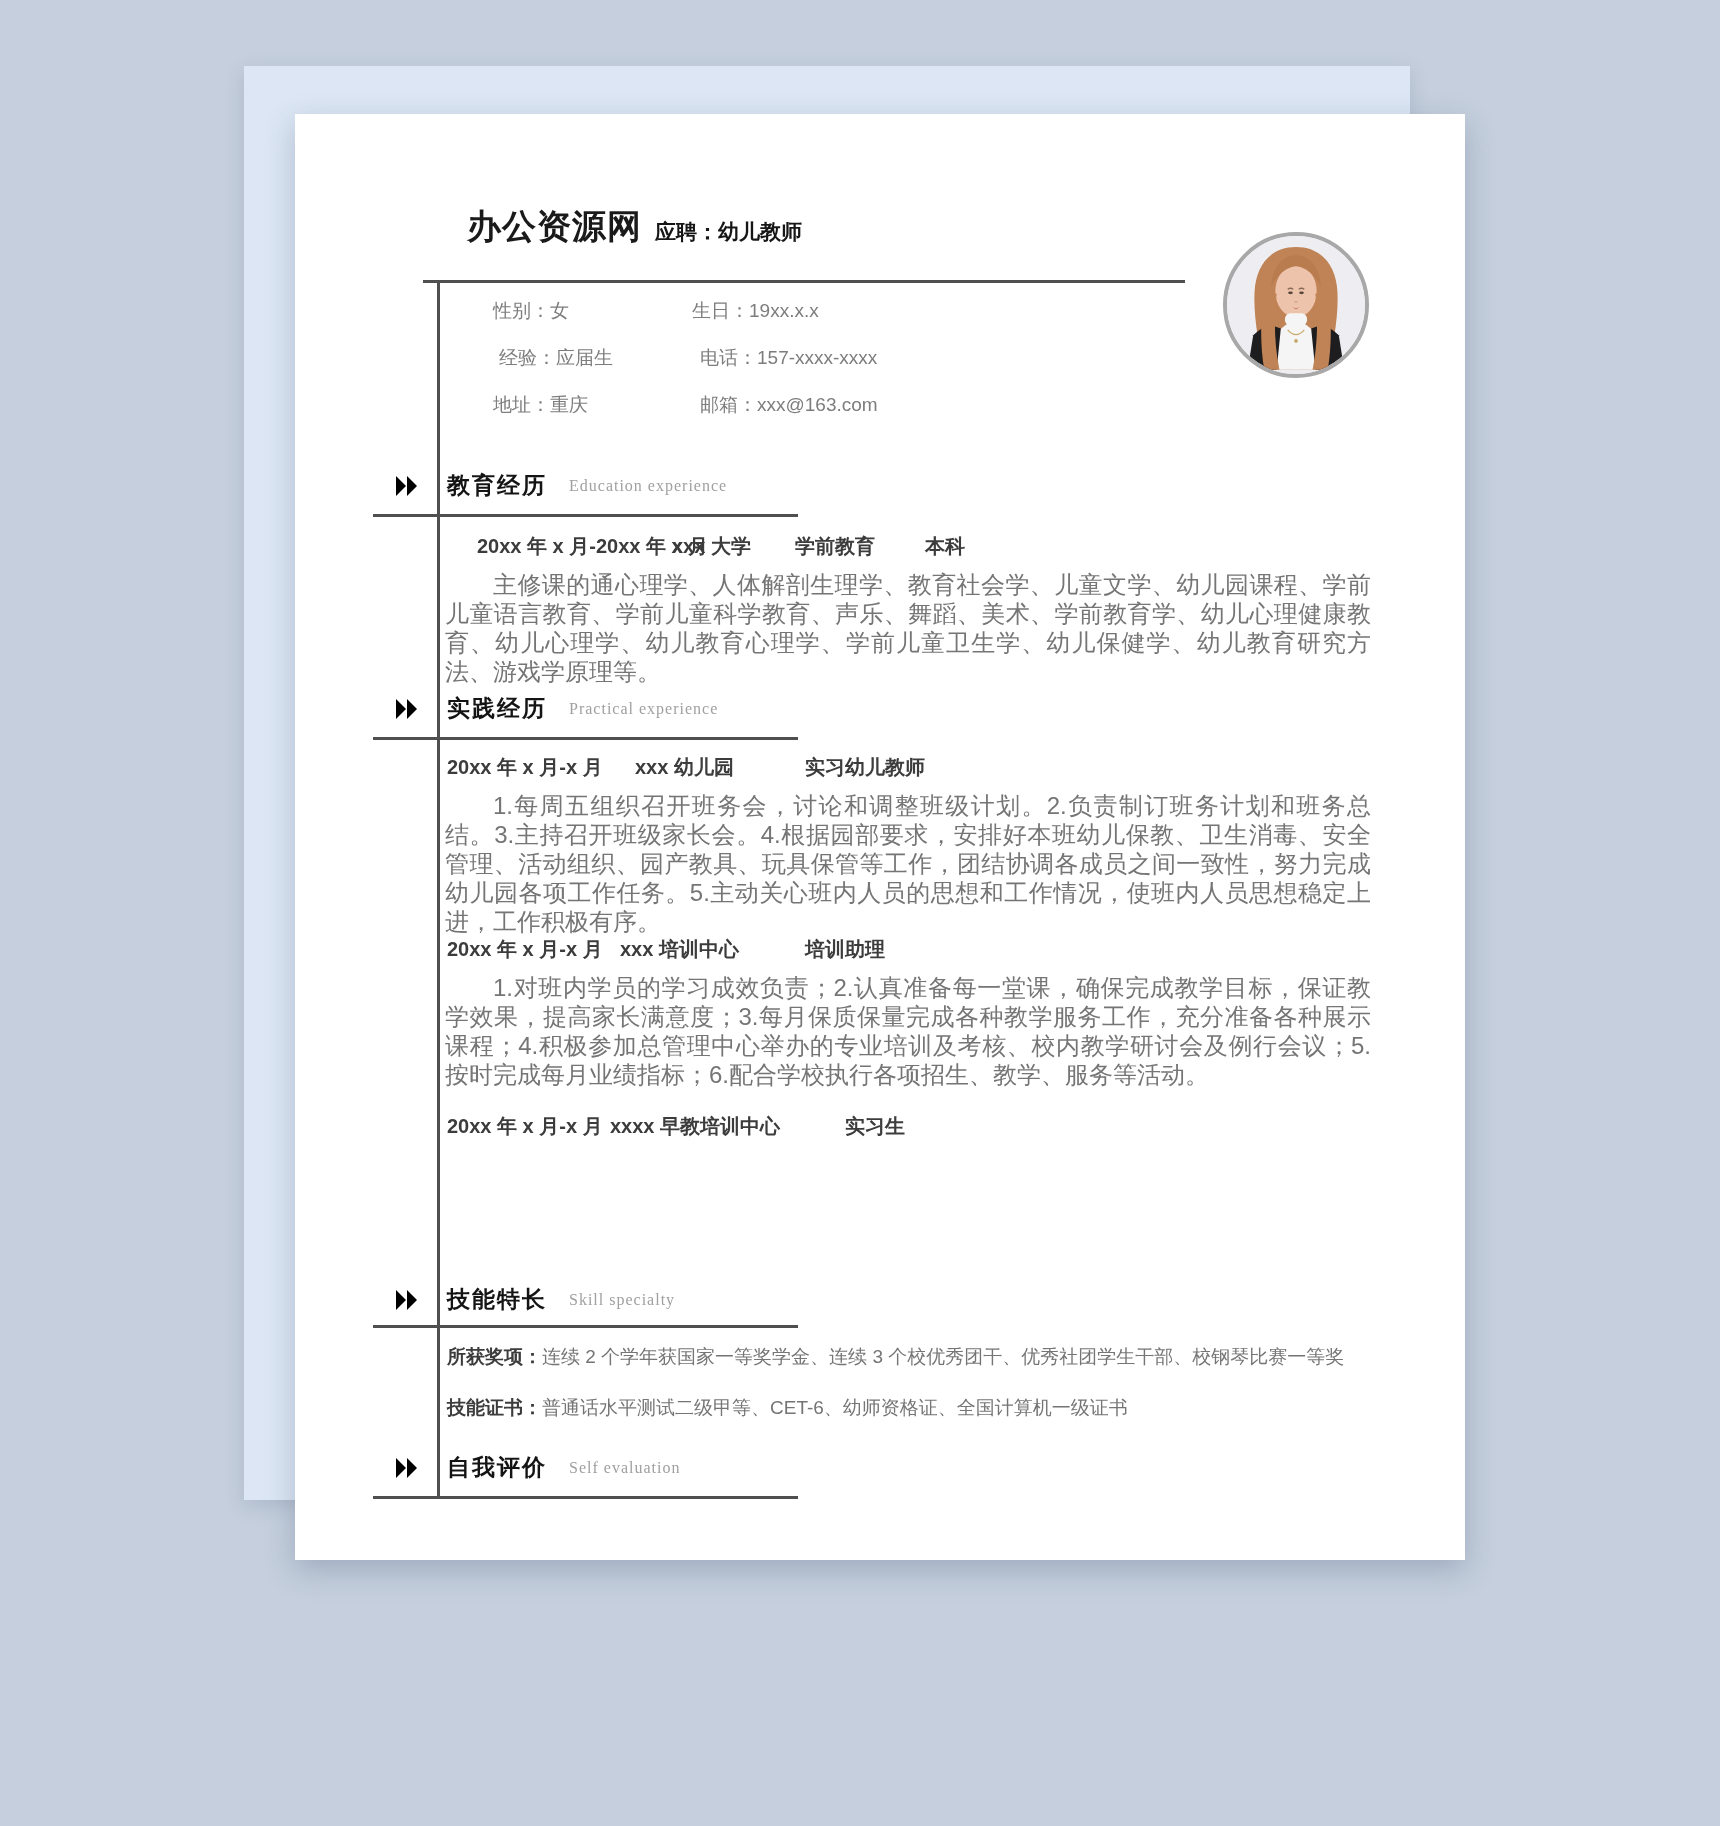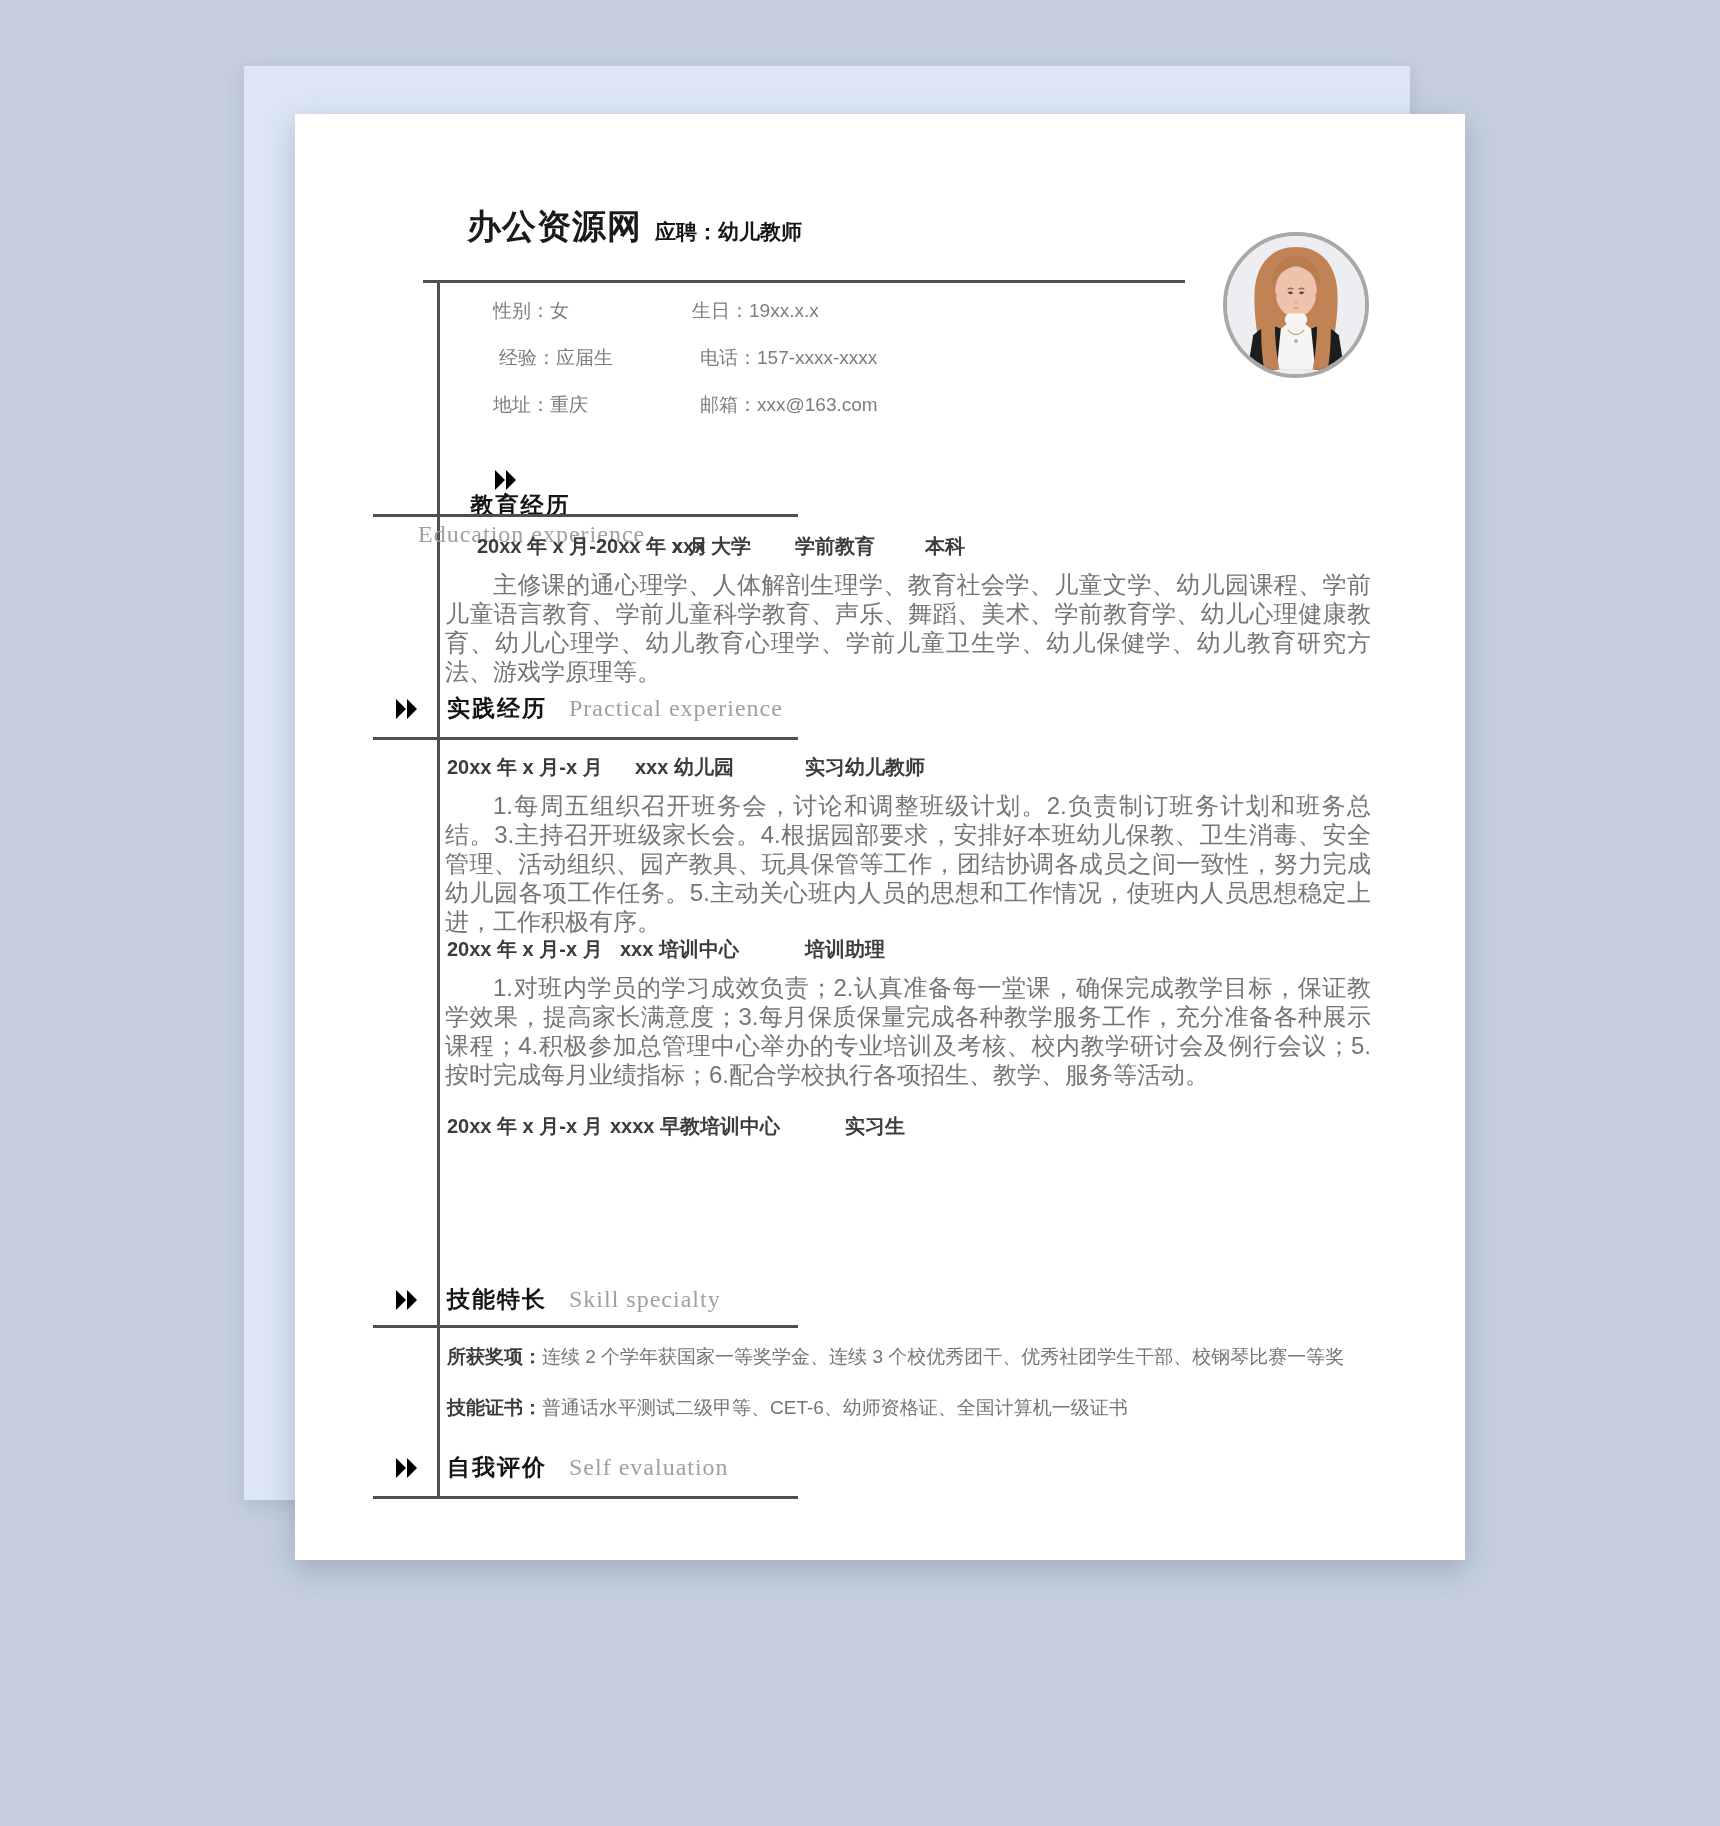--- a/index.html
+++ b/index.html
@@ -22,21 +22,21 @@
   .finfo{position:absolute;font-size:19px;color:var(--text-gray);white-space:nowrap;}
 
   .avatar{position:absolute;left:928px;top:118px;width:146px;height:146px;border-radius:50%;border:4px solid #a8a8a8;overflow:hidden;background:#ededf2;}
   .avatar svg{display:block;width:100%;height:100%;}
 
   .sec-h{position:absolute;left:101px;display:flex;align-items:center;white-space:nowrap;}
   .ffi{display:inline-flex;margin-right:30px;}
   .ffi i{display:block;width:0;height:0;border-top:10px solid transparent;border-bottom:10px solid transparent;border-left:10px solid #000;}
   .ffi i + i{margin-left:1px;}
   .sec-h h2{font-family:"Liberation Serif","DejaVu Serif",serif;font-size:23px;font-weight:600;color:#141414;letter-spacing:2px;}
-  .sec-h .en{font-family:"Liberation Serif","DejaVu Serif",serif;font-size:24px;color:var(--eng);margin-left:22px;letter-spacing:1px;}
+  .sec-h .en{font-family:"Liberation Serif","DejaVu Serif",serif;font-size:16px;color:var(--eng);margin-left:22px;letter-spacing:1px;}
 
   .entry-h{position:absolute;height:26px;font-size:20px;font-weight:bold;color:var(--entry);white-space:nowrap;}
   .entry-h span{position:absolute;top:0;}
   .body-p{position:absolute;left:150px;width:926px;font-size:24px;line-height:29px;color:var(--body);text-align:justify;text-indent:2em;}
   .skill-line{position:absolute;left:152px;width:926px;font-size:19px;line-height:26px;color:var(--body);white-space:nowrap;}
   .skill-line b{color:var(--entry);font-weight:bold;}
 </style>
 </head>
 <body>
 
@@ -87,21 +87,21 @@
         <rect x="42" y="56" width="16" height="9" rx="4" fill="#f5f5f5"></rect>
         <path d="M15,97 L19,72 Q28,62 39,67 L36,97 Z" fill="#1d1d1f"></path>
         <path d="M85,97 L81,72 Q72,62 61,67 L64,97 Z" fill="#1d1d1f"></path>
         <path d="M27,38 C24,58 24,80 27,97 L38,97 C34,78 34,56 36,42 Z" fill="#c08355"></path>
         <path d="M73,38 C76,58 76,80 73,97 L62,97 C66,78 66,56 64,42 Z" fill="#c08355"></path>
         <path d="M44,68 Q50,75 56,68" stroke="#c9a96a" stroke-width="0.9" fill="none"></path>
         <circle cx="50" cy="76" r="1.4" fill="#c9a96a"></circle>
       </svg>
     </div>
 
-    <div class="sec-h" style="top:356px;flex-direction:column;">
+    <div class="sec-h" style="top:356px;">
       <span class="ffi">
           <i></i>
           <i></i>
         </span>
       <h2>教育经历</h2>
       <span class="en">Education experience</span>
     </div>
     <div class="hline" style="left:78px;top:400px;width:425px;"></div>
 
     <div class="entry-h" style="top:419px;">

